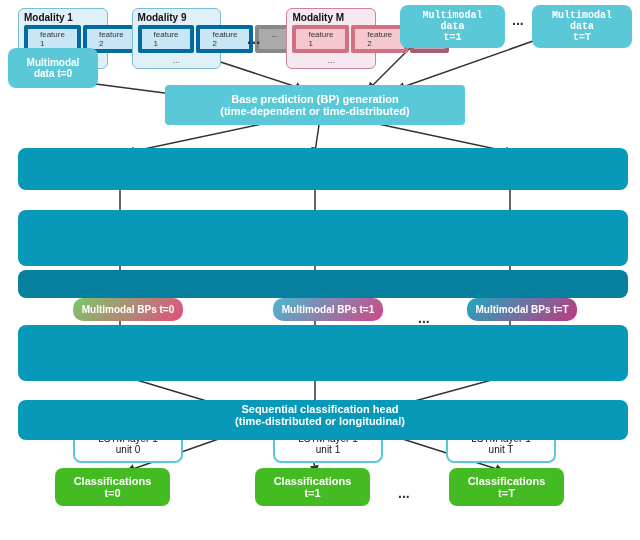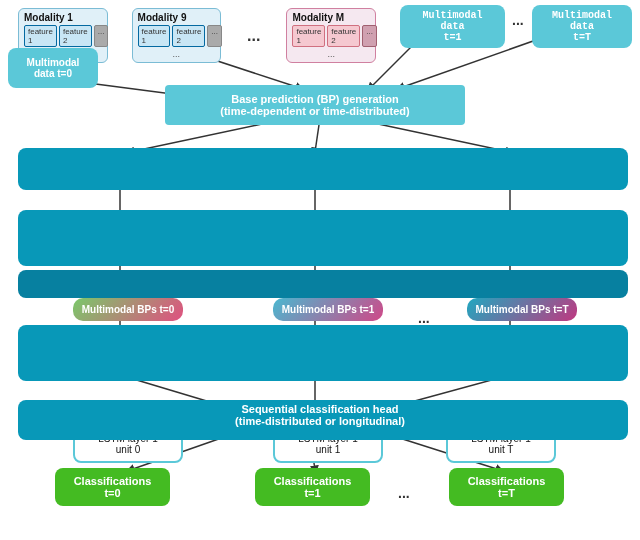--- a/index.html
+++ b/index.html
@@ -48,23 +48,23 @@
 
     .feature-row {
       display: flex;
       gap: 2px;
       margin-bottom: 2px;
     }
 
     .feat-cell {
       font-size: 8px;
       background: #c8e6f5;
-      border: 1px solid #0369a1;
+      border: 4px solid #0369a1;
       border-radius: 2px;
-      padding: 1px 3px;
+      padding: 1px 12px;
       color: #333;
     }
 
     .feat-cell.pink {
       background: #f5c8d0;
       border-color: #d07080;
     }
 
     .dots-small {
       font-size: 9px;

